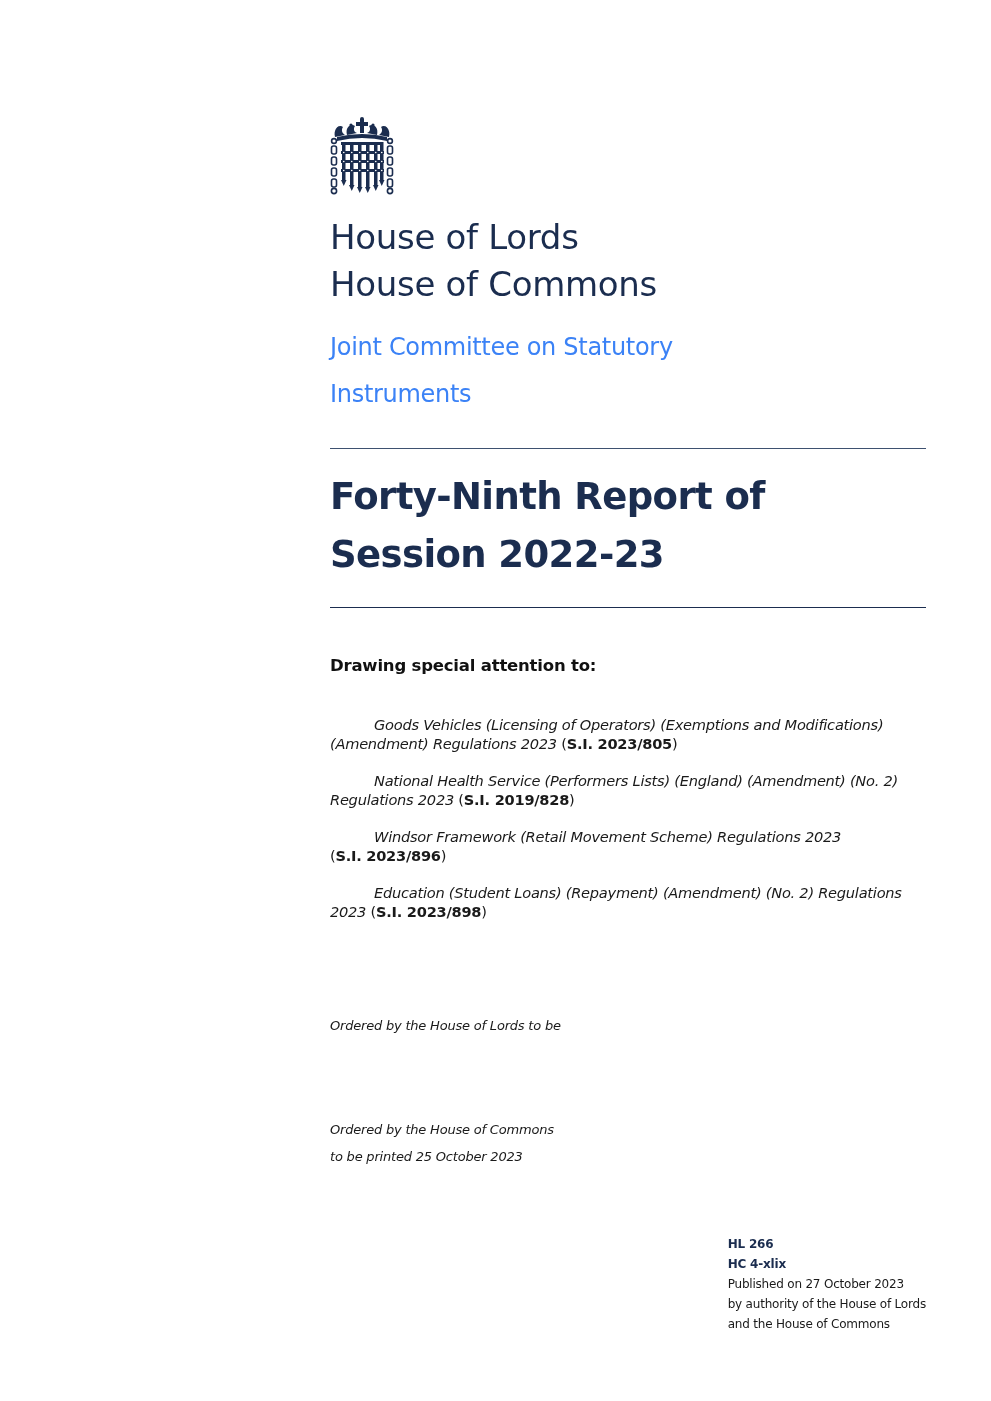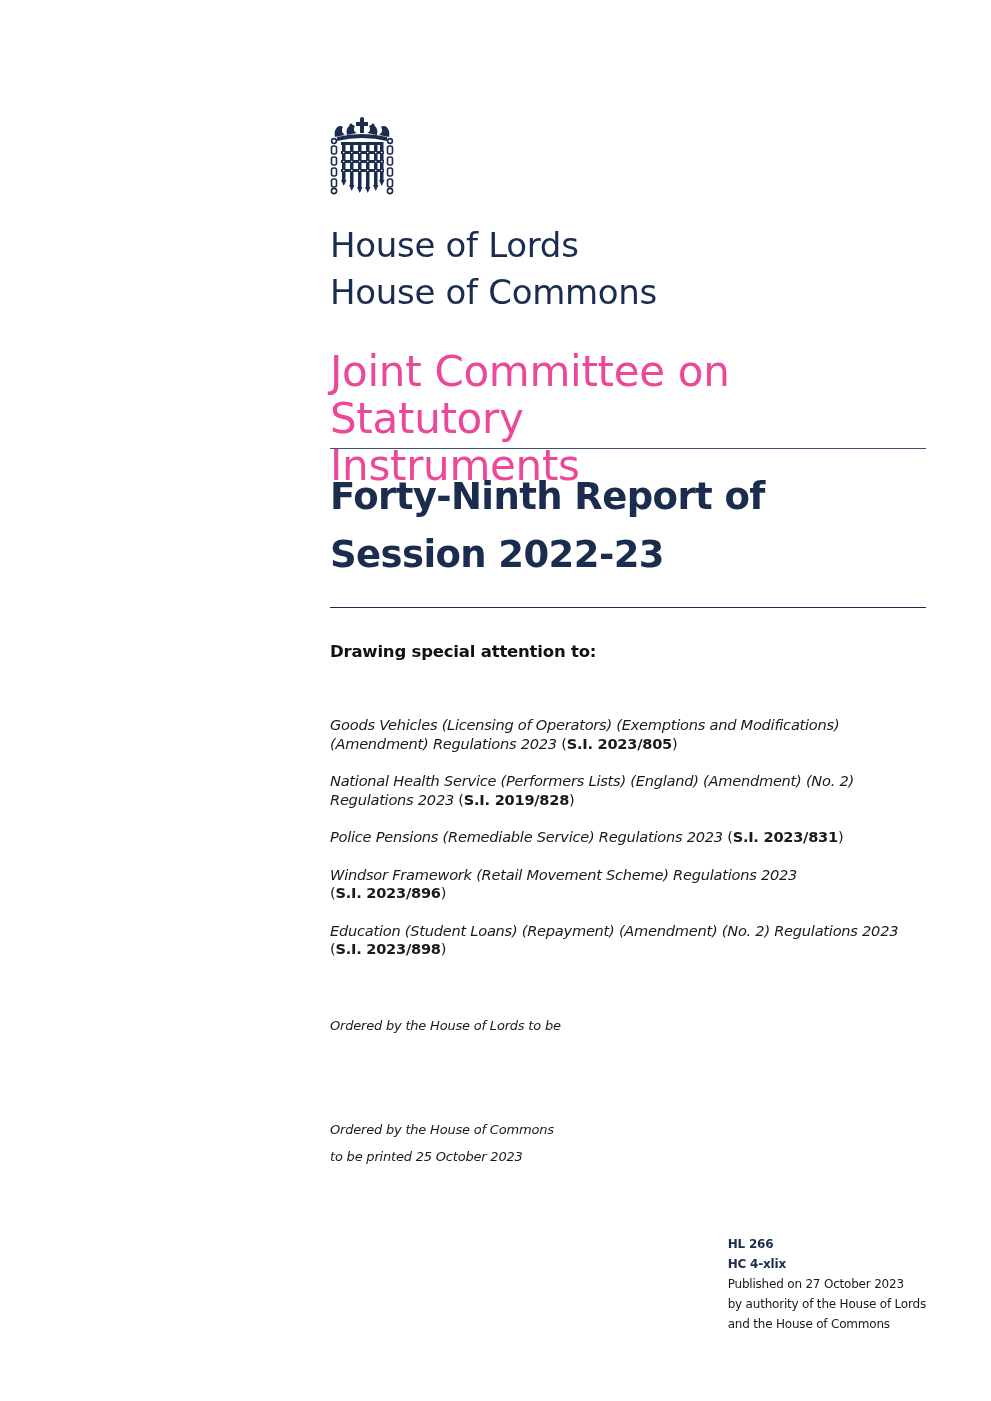--- a/index.html
+++ b/index.html
@@ -23,36 +23,36 @@
     .crest {
       position: absolute;
       left: 329px;
       top: 117px;
       width: 66px;
       height: 79px;
     }
     .houses {
       position: absolute;
       left: 330px;
-      top: 222px;
+      top: 214px;
       width: 600px;
       color: #1b2d4f;
       font-family: "DejaVu Sans", sans-serif;
       font-size: 34px;
       line-height: 47px;
       letter-spacing: -0.3px;
     }
     .houses div { white-space: nowrap; }
     .committee {
       position: absolute;
       left: 330px;
-      top: 348px;
+      top: 324px;
       width: 600px;
-      color: #ec4899;
-      font-size: 42px;
+      color: #3b82f6;
+      font-size: 24px;
       line-height: 47px;
       letter-spacing: -0.3px;
     }
     .rule {
       position: absolute;
       left: 330px;
       width: 596px;
       height: 0;
       border-top: 1.5px solid #3e5170;
     }
@@ -65,41 +65,41 @@
       width: 620px;
       color: #1b2d4f;
       font-weight: bold;
       font-size: 37px;
       line-height: 58px;
       letter-spacing: -0.6px;
     }
     .attention-heading {
       position: absolute;
       left: 330px;
-      top: 641px;
+      top: 655px;
       font-weight: bold;
       font-size: 16.5px;
       line-height: 22px;
       color: #111;
       letter-spacing: -0.2px;
     }
     .instruments {
       position: absolute;
       left: 330px;
       top: 716px;
       width: 600px;
       font-size: 14.6px;
       line-height: 18.5px;
       color: #1a1a1a;
       letter-spacing: -0.25px;
     }
     .instrument {
       margin: 0 0 19px 0;
     }
-    .instrument .inst-title { font-style: italic; }
+    .instrument .inst-title { font-style: italic; margin-left: 44px; }
     .instrument .inst-ref { font-weight: bold; }
     .ordered {
       position: absolute;
       left: 330px;
       width: 420px;
       font-style: italic;
       font-size: 13px;
       line-height: 27px;
       color: #1a1a1a;
       letter-spacing: -0.2px;
@@ -229,24 +229,20 @@
   <div class="instruments">
     <div class="instrument">
       <span class="inst-title">Goods Vehicles (Licensing of Operators) (Exemptions and  Modifications) (Amendment) Regulations 2023</span>
       (<span class="inst-ref">S.I. 2023/805</span>)
     </div>
     <div class="instrument">
       <span class="inst-title">National Health Service (Performers Lists) (England) (Amendment) (No. 2) Regulations 2023</span>
       (<span class="inst-ref">S.I. 2019/828</span>)
     </div>
     <div class="instrument">
-      <span class="inst-title">Police Pensions (Remediable Service) Regulations 2023</span>
-      (<span class="inst-ref">S.I. 2023/831</span>)
-    </div>
-    <div class="instrument">
       <span class="inst-title">Windsor Framework (Retail Movement Scheme) Regulations 2023</span>
       <br>(<span class="inst-ref">S.I. 2023/896</span>)
     </div>
     <div class="instrument">
       <span class="inst-title">Education (Student Loans) (Repayment) (Amendment) (No. 2) Regulations 2023</span>
       (<span class="inst-ref">S.I. 2023/898</span>)
     </div>
   </div>
 
   <div class="ordered lords">

